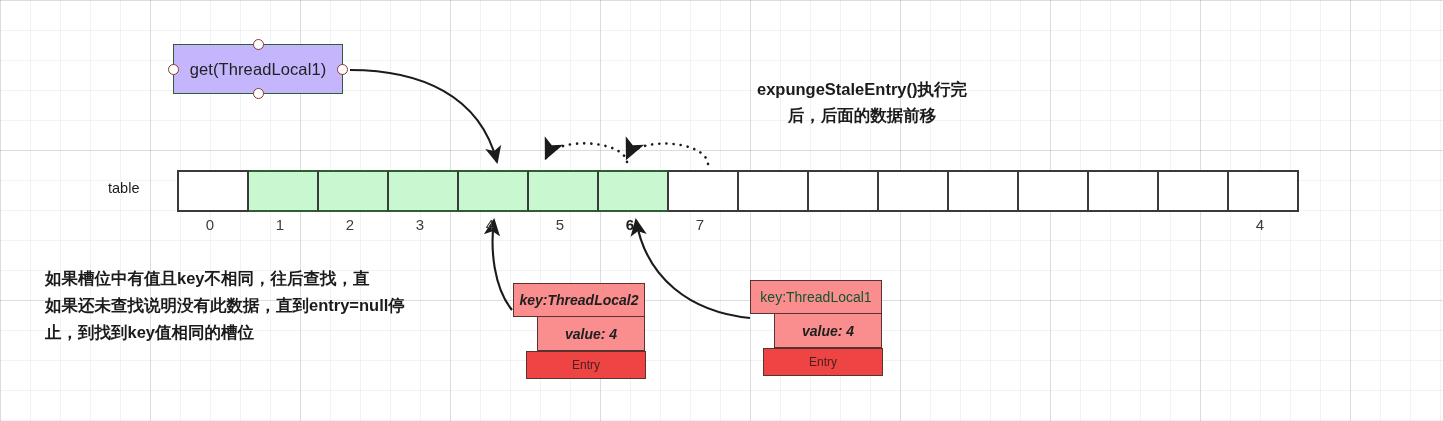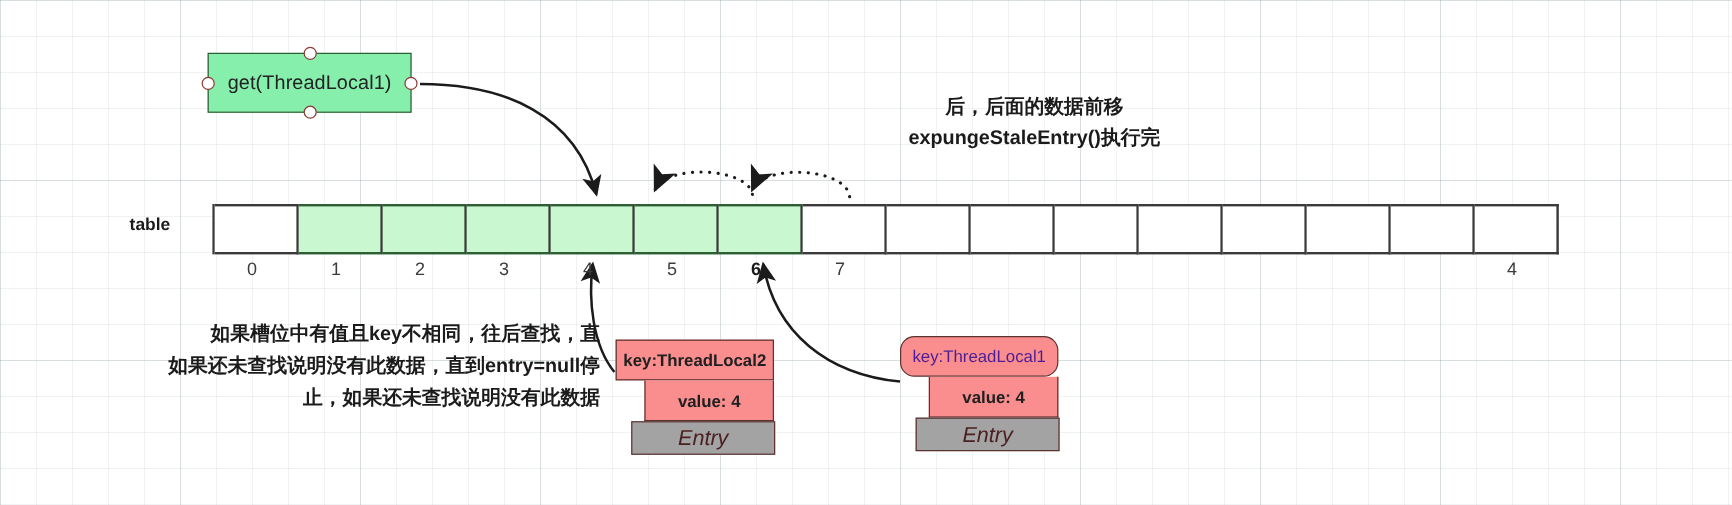--- a/index.html
+++ b/index.html
@@ -37,21 +37,21 @@
     pointer-events: none;
   }
 
   
   .call-box {
     position: absolute;
     left: 173px;
     top: 44px;
     width: 170px;
     height: 50px;
-    background: #86efac;
+    background: #c4b5fd;
     border: 1.6px solid #2f5d36;
     box-sizing: border-box;
     display: flex;
     align-items: center;
     justify-content: center;
   }
   .call-box-label {
     font-size: 16.5px;
     color: #222222;
     white-space: nowrap;
@@ -83,21 +83,21 @@
     color: #1b1b1b;
     line-height: 26px;
   }
 
   
   #table-label {
     position: absolute;
     left: 108px;
     top: 180px;
     font-size: 14.5px;
-    font-weight: bold;
+    font-weight: normal;
     color: #1b1b1b;
   }
   #table-row {
     position: absolute;
     left: 177px;
     top: 170px;
     height: 42px;
     display: flex;
     border-left: 2.2px solid #3a3a3a;
   }
@@ -135,21 +135,21 @@
     font-weight: bold;
     color: #1b1b1b;
   }
 
   
   .note {
     position: absolute;
     left: 45px;
     top: 265px;
     width: 455px;
-    text-align: right;
+    text-align: left;
     font-size: 16.5px;
     font-weight: bold;
     color: #1b1b1b;
     line-height: 27px;
   }
 
   
   .entry {
     position: absolute;
     width: 132px;
@@ -159,36 +159,35 @@
     height: 34px;
     border: 1.6px solid #5a3330;
     background: #fa8e8e;
     display: flex;
     align-items: center;
     justify-content: center;
     font-size: 14px;
     color: #202020;
   }
   .entry-value { border-top: none; margin-left: 24px; }
-  .entry-key.bold, .entry-value.bold { font-weight: bold; }
-  .entry-key.plain { color: #4c1d95; border-radius: 12px; }
+  .entry-key.bold, .entry-value.bold { font-weight: bold; font-style: italic; }
+  .entry-key.plain { color: #14532d; }
   .entry-tag {
     box-sizing: border-box;
     position: relative;
     left: 13px;
     width: 120px;
     height: 28px;
-    background: #a3a3a3;
+    background: #ef4444;
     border: 1.6px solid #5a3330;
     display: flex;
     align-items: center;
     justify-content: center;
-    font-size: 18px;
+    font-size: 12px;
     color: #4a2020;
-    font-style: italic;
   }
 
   #entry-a { left: 513px; top: 283px; }
   #entry-b { left: 750px; top: 280px; }
 </style>
 </head>
 <body>
 
 <div id="canvas">
 
@@ -215,22 +214,22 @@
 
   <div class="call-box">
     <span class="call-box-label">get(ThreadLocal1)</span>
     <span class="port top"></span>
     <span class="port bottom"></span>
     <span class="port left"></span>
     <span class="port right"></span>
   </div>
 
   <div class="heading">
+    <div>expungeStaleEntry()执行完</div>
     <div>后，后面的数据前移</div>
-    <div>expungeStaleEntry()执行完</div>
   </div>
 
   <div id="table-label">table</div>
   <div id="table-row">
       <div class="cell"></div>
       <div class="cell filled"></div>
       <div class="cell filled"></div>
       <div class="cell filled"></div>
       <div class="cell filled"></div>
       <div class="cell filled"></div>
@@ -260,21 +259,21 @@
       <div class="idx"></div>
       <div class="idx"></div>
       <div class="idx"></div>
       <div class="idx"></div>
       <div class="idx">4</div>
     </div>
 
   <div class="note">
     <div>如果槽位中有值且key不相同，往后查找，直</div>
     <div>如果还未查找说明没有此数据，直到entry=null停</div>
-    <div>止，如果还未查找说明没有此数据</div>
+    <div>止，到找到key值相同的槽位</div>
   </div>
 
   <div class="entry" id="entry-a">
     <div class="entry-key bold">key:ThreadLocal2</div>
     <div class="entry-value bold">value: 4</div>
     <div class="entry-tag">Entry</div>
   </div>
 
   <div class="entry" id="entry-b">
     <div class="entry-key plain">key:ThreadLocal1</div>

